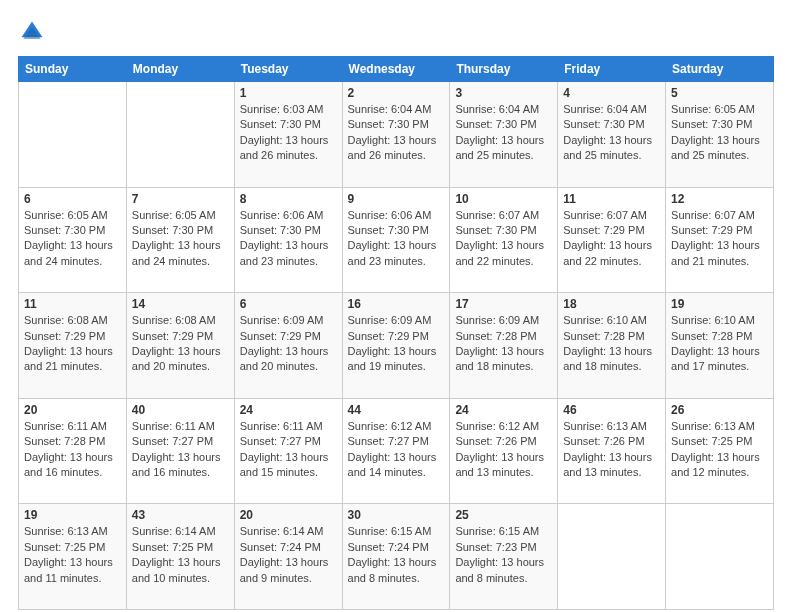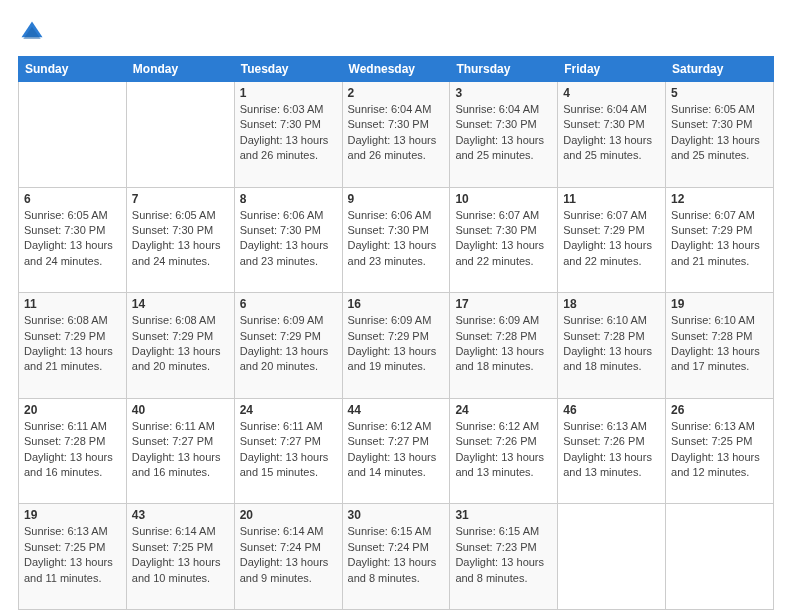--- a/index.html
+++ b/index.html
@@ -316,21 +316,21 @@
 Sunset: 7:24 PM
 Daylight: 13 hours and 9 minutes.</div>
           </td>
           <td>
             <span class="day-number">30</span>
             <div class="day-info" style="white-space: pre-line;">Sunrise: 6:15 AM
 Sunset: 7:24 PM
 Daylight: 13 hours and 8 minutes.</div>
           </td>
           <td>
-            <span class="day-number">31</span>
+            <span class="day-number">25</span>
             <div class="day-info" style="white-space: pre-line;">Sunrise: 6:15 AM
 Sunset: 7:23 PM
 Daylight: 13 hours and 8 minutes.</div>
           </td>
           <td class="empty"></td>
           <td class="empty"></td>
         </tr>
       </tbody>
   </table>
 </div>

